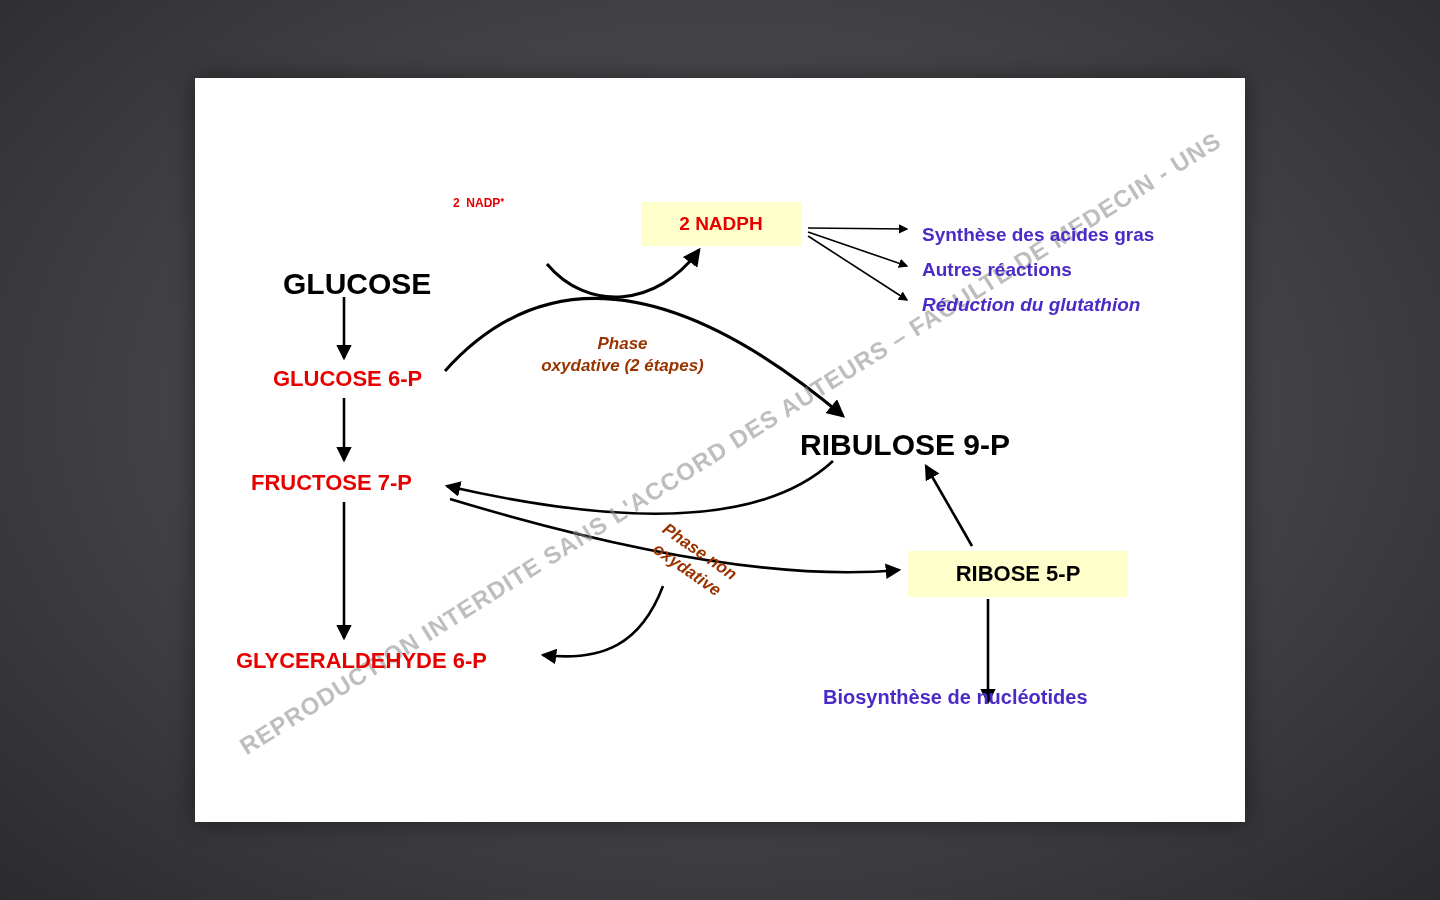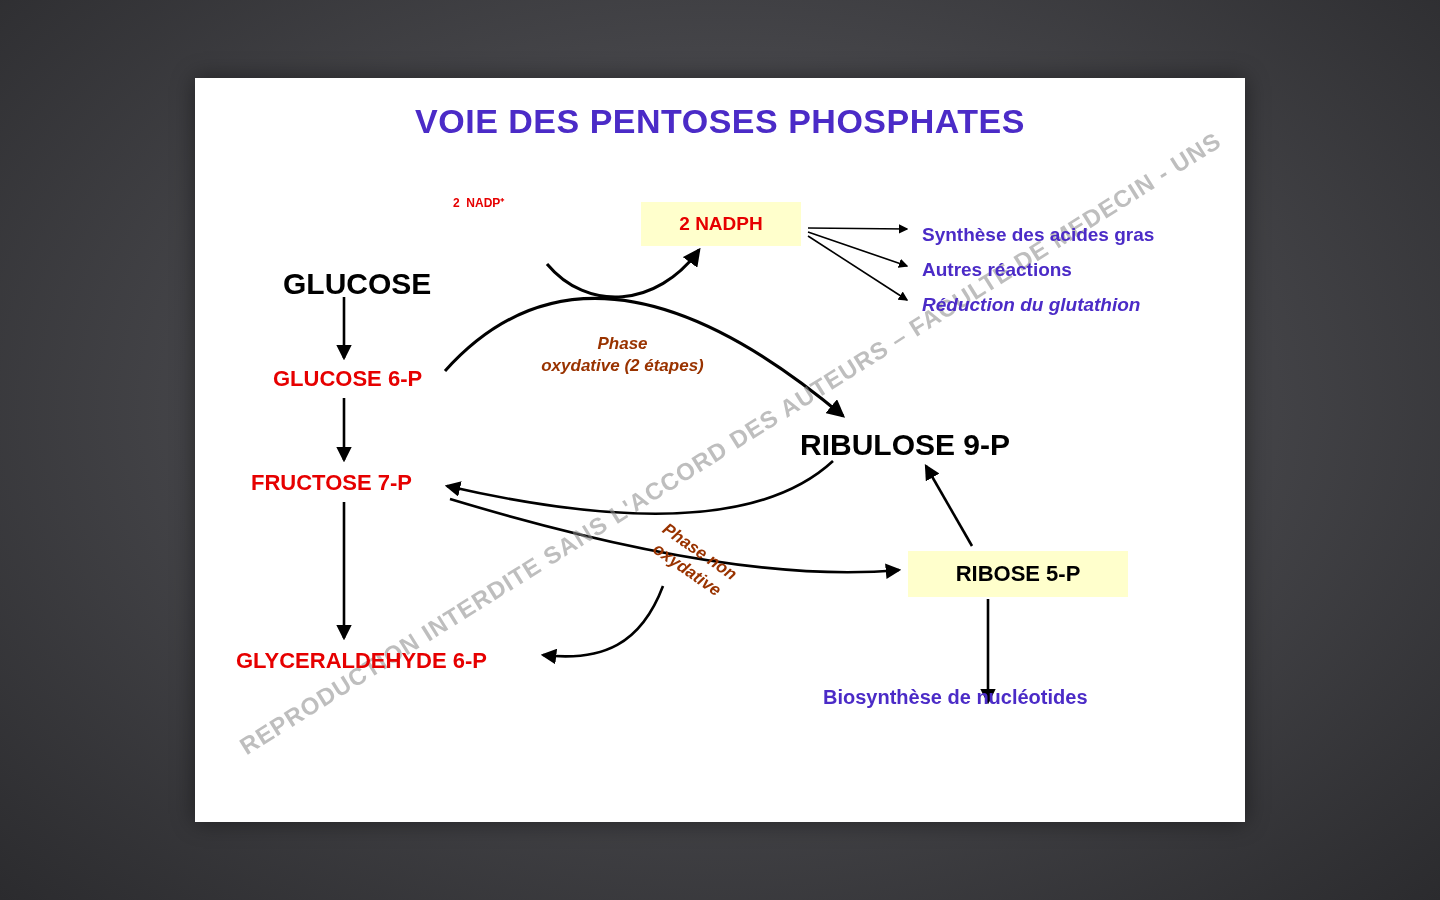--- a/index.html
+++ b/index.html
@@ -63,21 +63,20 @@
         <path d="M638 383 Q540 474 252 408" marker-end="url(#ah)"></path>
         <path d="M255 421 Q540 507 704 492" marker-end="url(#ah)"></path>
         <path d="M777 468 L731 388" marker-end="url(#ah)"></path>
         <path d="M468 508 C446 566 408 584 348 577" marker-end="url(#ah)"></path>
         <path d="M793 521 L793 624" marker-end="url(#ah)"></path>
       </g>
     </svg>
 
     <div class="watermark">REPRODUCTION INTERDITE SANS L'ACCORD DES AUTEURS – FACULTE DE MEDECIN - UNS</div>
 
-    <h1 class="title">VOIE DES PENTOSES PHOSPHATES</h1>
 
     <span class="lbl nadp">2  NADP⁺</span>
 
     <div class="nadph-box">
       <span>2  NADPH</span>
     </div>
 
     <span class="lbl purple prod-1">Synthèse des acides gras</span>
     <span class="lbl purple prod-2">Autres réactions</span>
     <span class="lbl purple prod-3">Réduction du glutathion</span>

